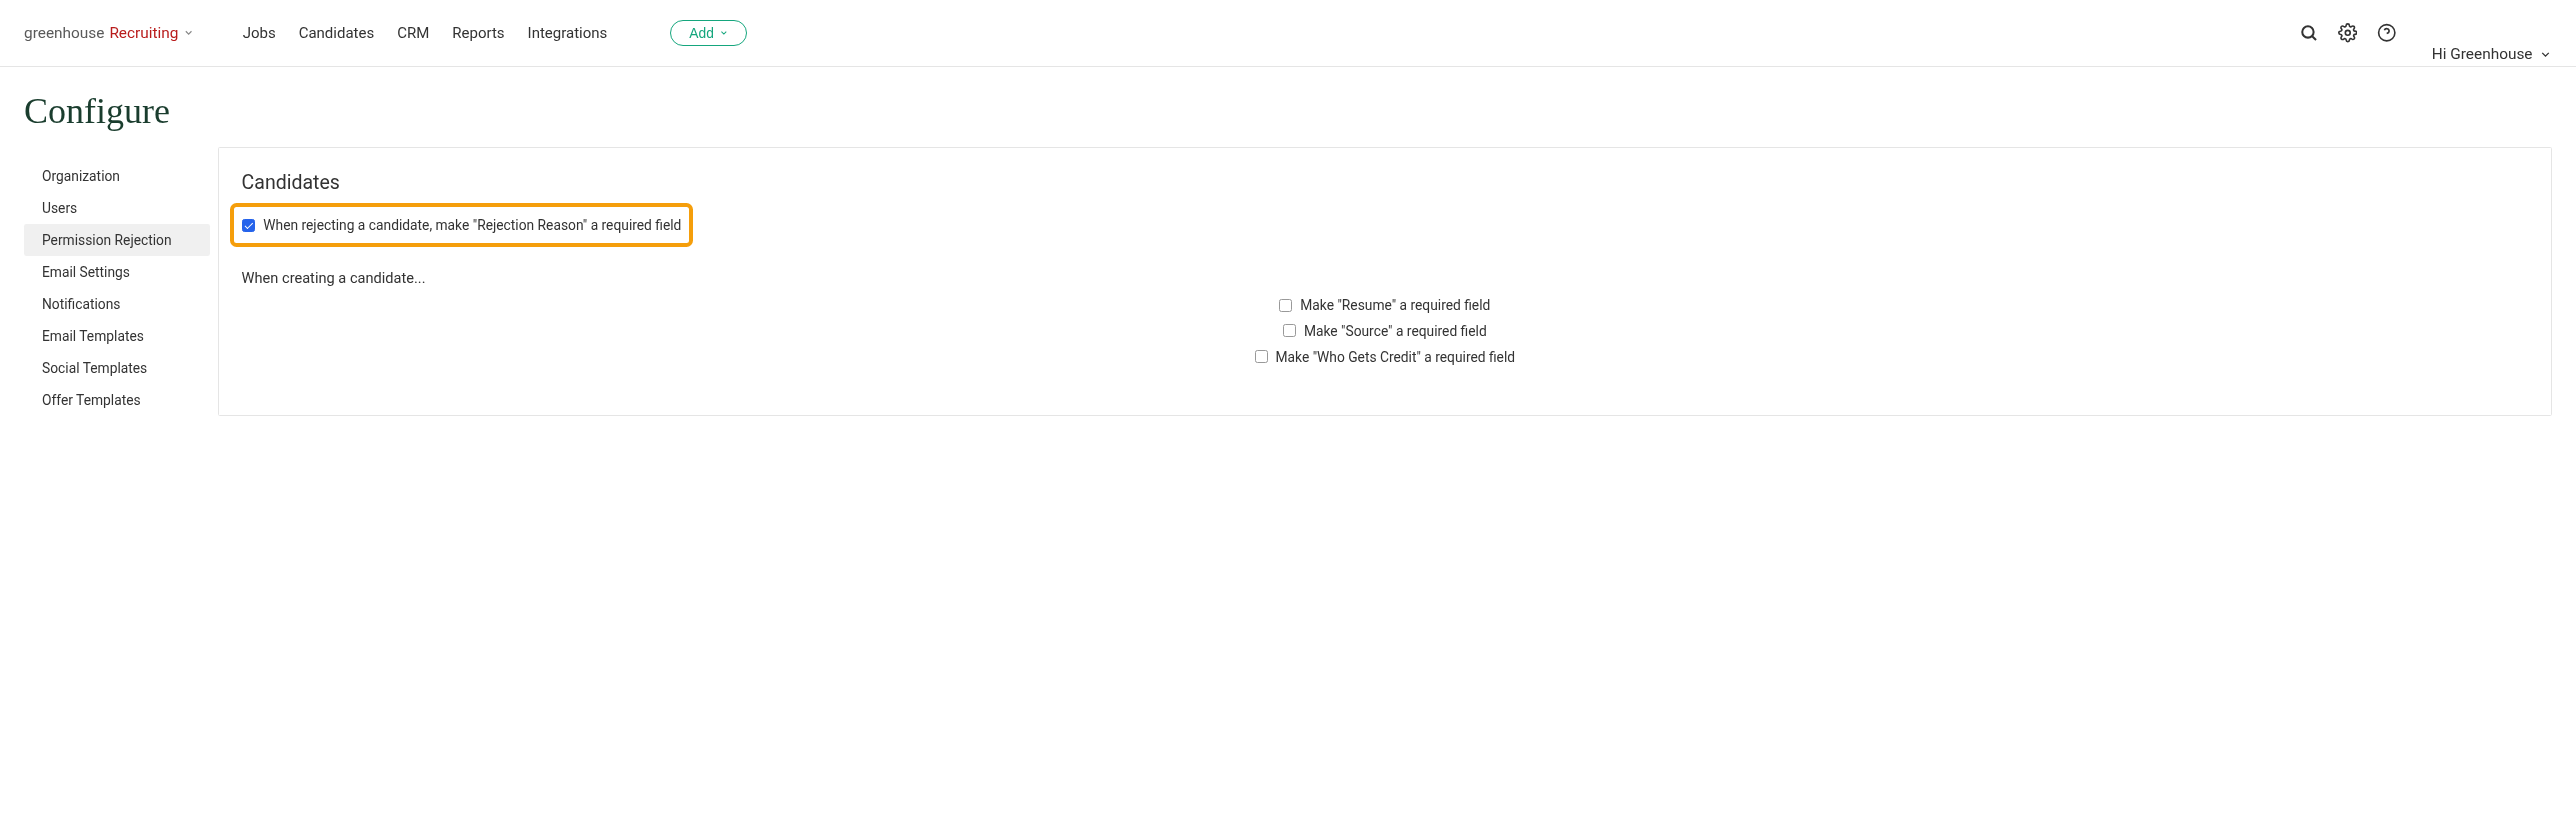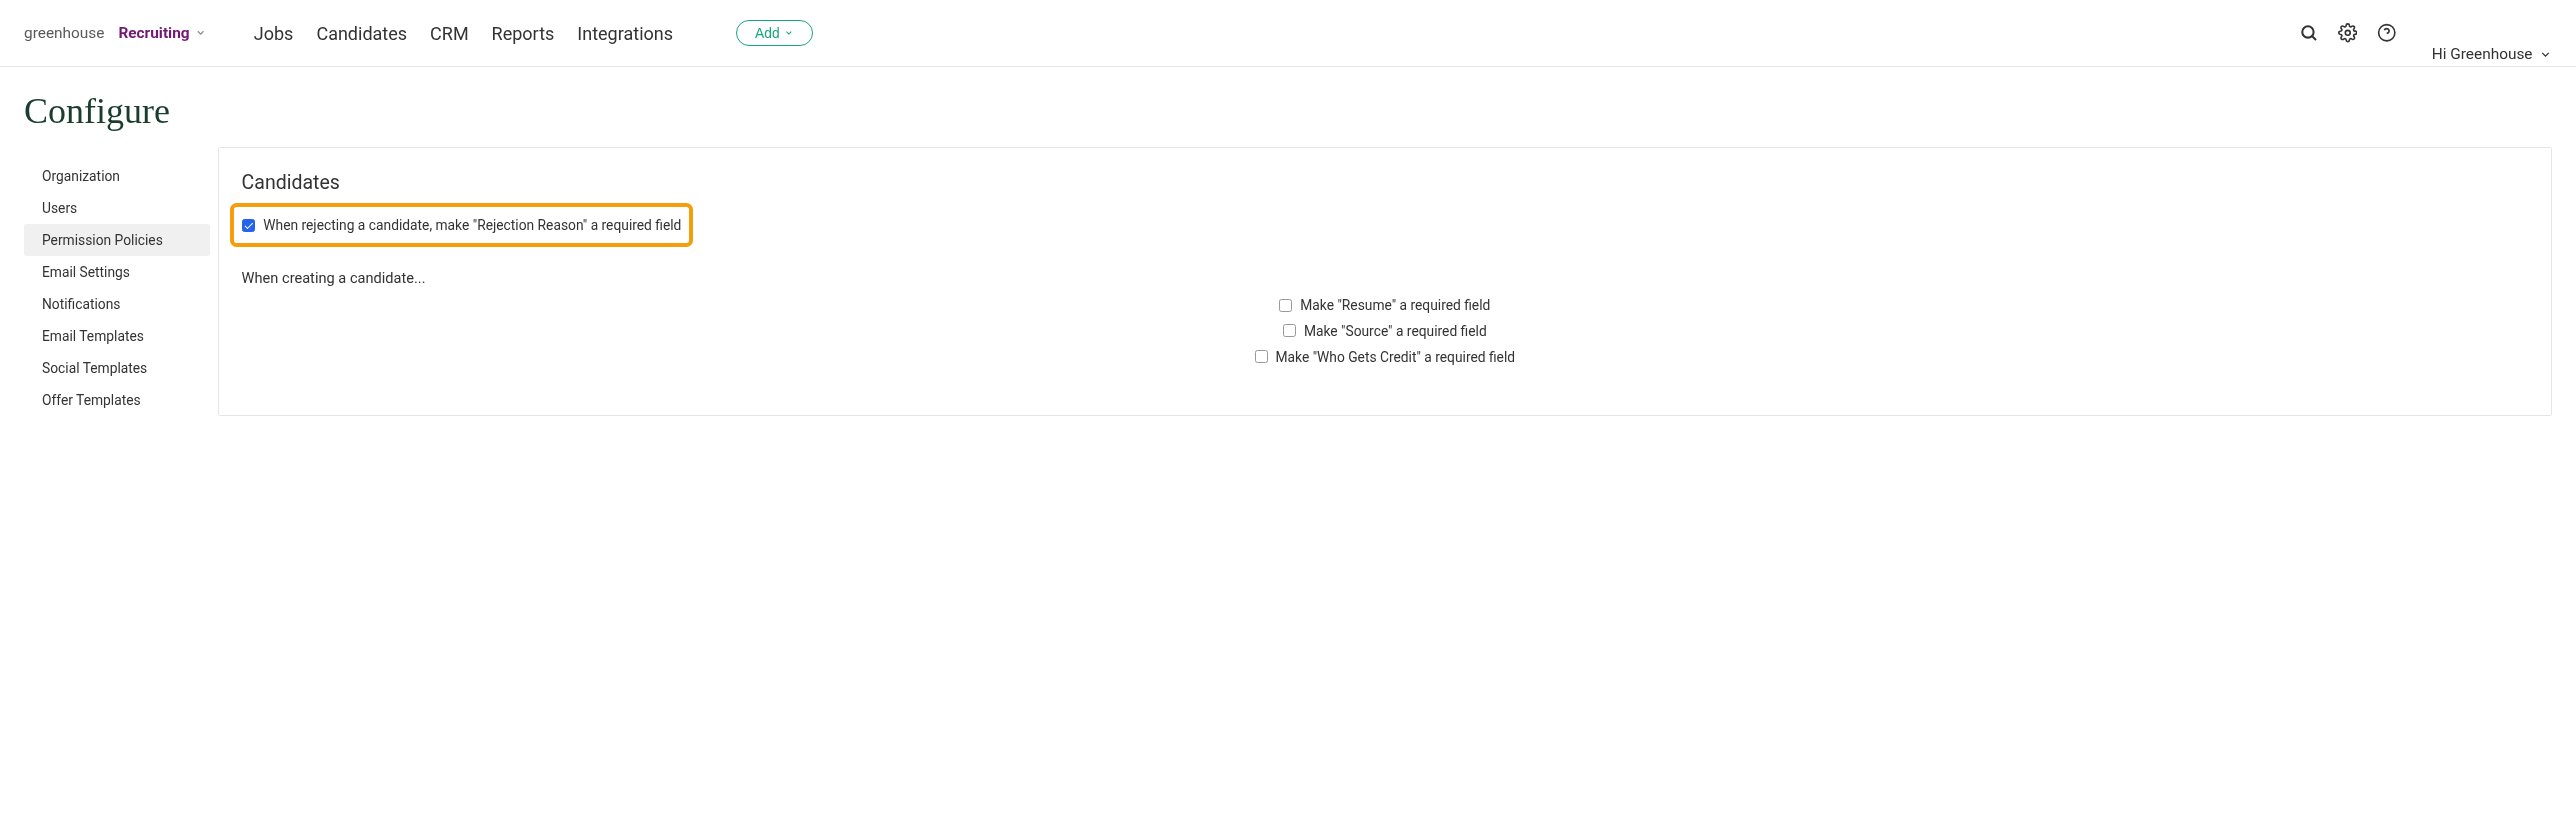--- a/index.html
+++ b/index.html
@@ -25,35 +25,35 @@
       align-items: center;
       font-size: 15.4px;
       margin-right: 24px;
       cursor: pointer;
     }
     .logo-greenhouse {
       color: #5a5a5a;
       font-weight: 400;
     }
     .logo-recruiting {
-      color: #701a75;
-      font-weight: 700;
-      margin-left: 14px;
+      color: #b91c1c;
+      font-weight: 400;
+      margin-left: 5px;
     }
     .logo-chevron {
       margin-left: 4.9px;
       color: #888888;
     }
     .nav-links {
       display: flex;
       gap: 23px;
       align-items: center;
     }
     .nav-link {
-      font-size: 18px;
+      font-size: 15px;
       color: #333333;
       cursor: pointer;
     }
     .add-button {
       margin-left: 39px;
       border: 1.2px solid #15a67d;
       border-radius: 16px;
       padding: 4.9px 18px;
       color: #15a67d;
       font-size: 13.8px;
@@ -243,21 +243,21 @@
     </div>
   </div>
 </div>
 
 <h1 class="page-title">Configure</h1>
 
 <div class="content-area">
   <div class="sidebar">
     <div class="sidebar-item">Organization</div>
     <div class="sidebar-item">Users</div>
-    <div class="sidebar-item active">Permission Policies</div>
+    <div class="sidebar-item active">Permission Rejection</div>
     <div class="sidebar-item">Email Settings</div>
     <div class="sidebar-item">Notifications</div>
     <div class="sidebar-item">Email Templates</div>
     <div class="sidebar-item">Social Templates</div>
     <div class="sidebar-item">Offer Templates</div>
   </div>
 
   <div class="main-panel">
     <div class="section-title">Candidates</div>
 

